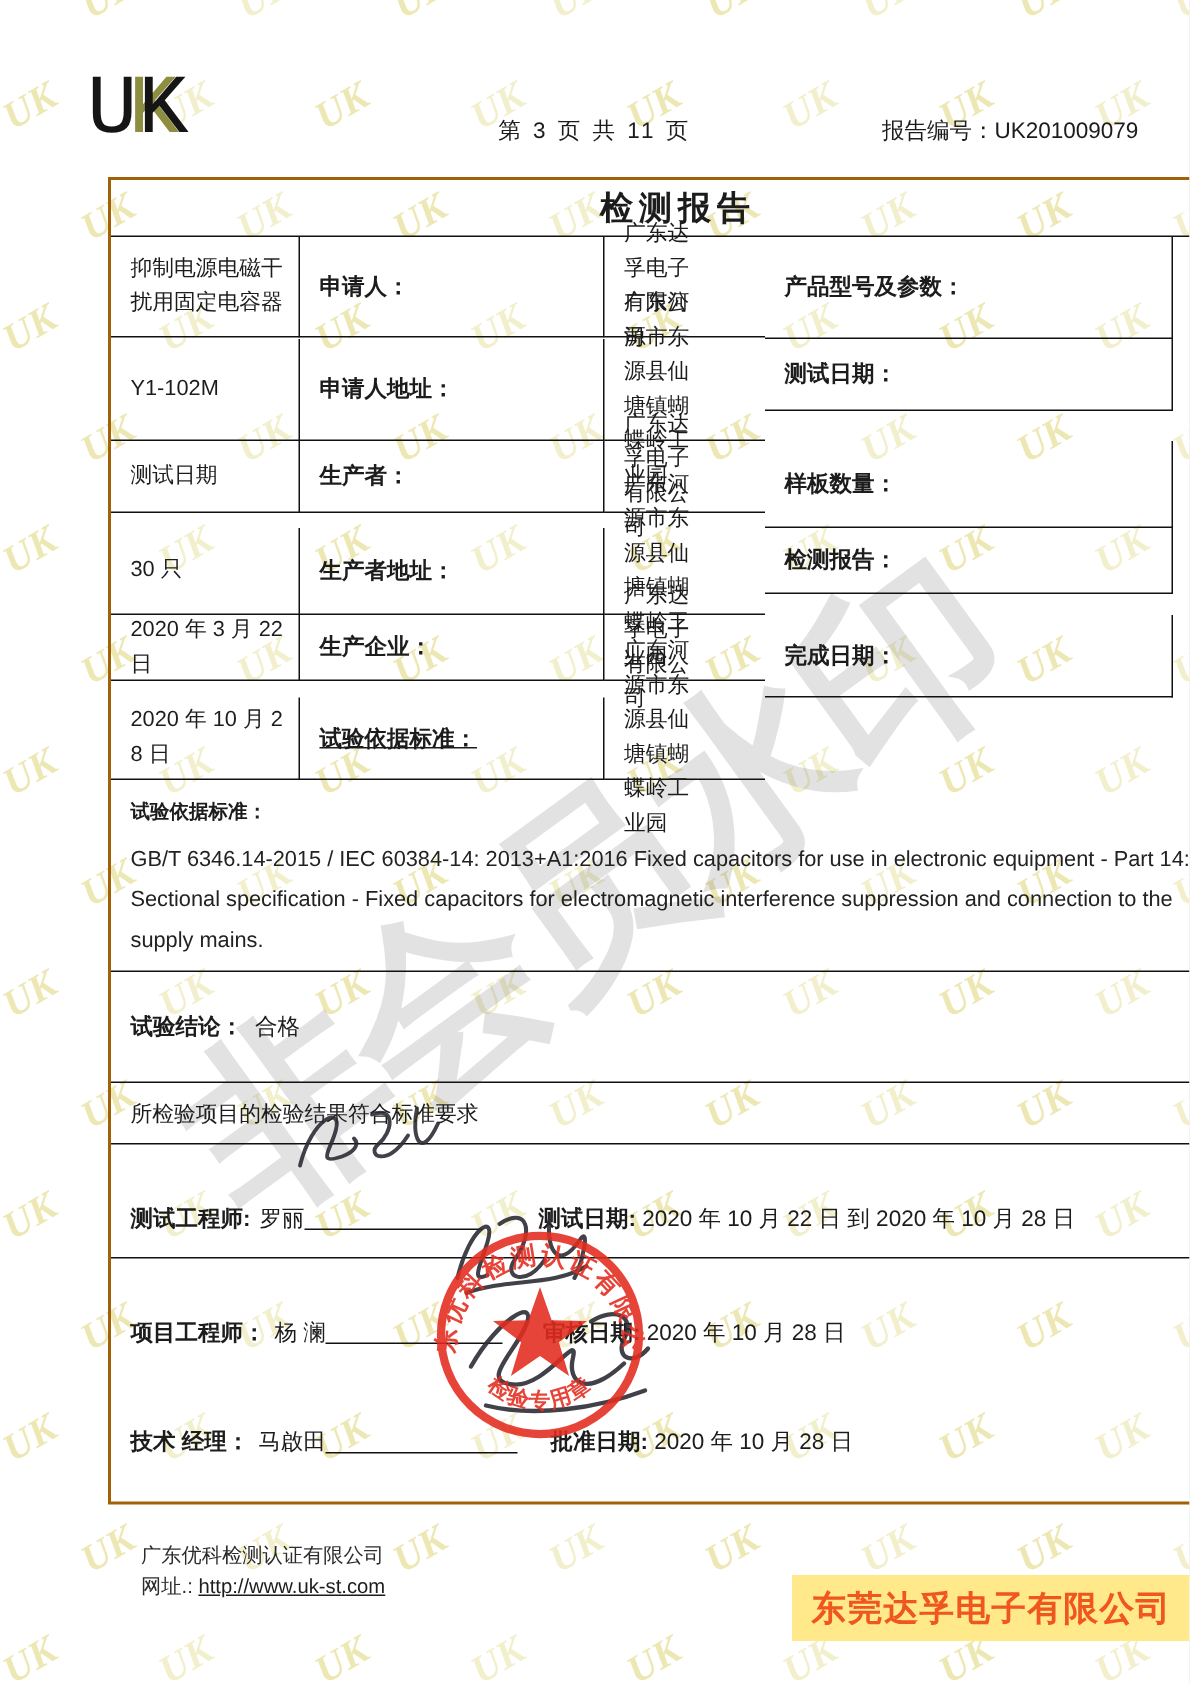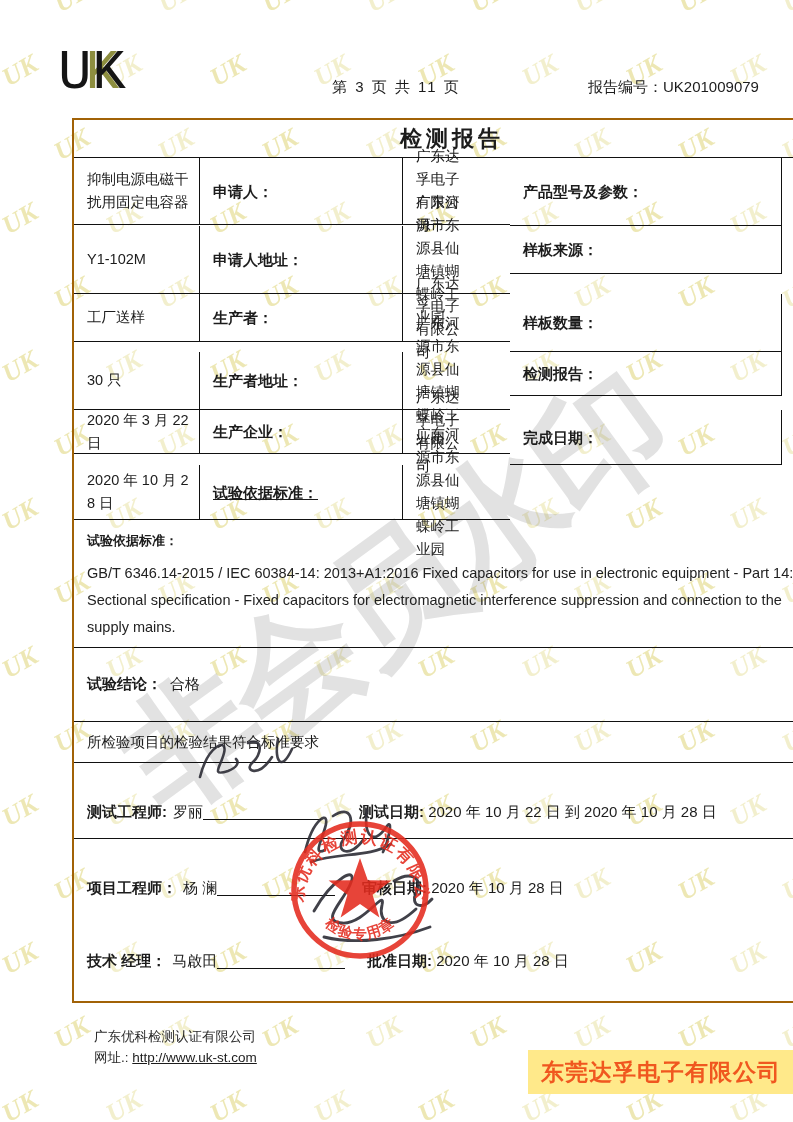--- a/index.html
+++ b/index.html
@@ -218,22 +218,22 @@
 
       <div class="cell r1">抑制电源电磁干扰用固定电容器</div>
       <div class="cell lab r1">申请人：</div>
       <div class="cell last r1">广东达孚电子有限公司</div>
 
       <div class="cell lab r2">产品型号及参数：</div>
       <div class="cell r2">Y1-102M</div>
       <div class="cell lab r2">申请人地址：</div>
       <div class="cell last r2">广东河源市东源县仙塘镇蝴蝶岭工业园</div>
 
-      <div class="cell lab r3">样板来源：</div>
-      <div class="cell r3">工厂送样</div>
+      <div class="cell lab r3">测试日期：</div>
+      <div class="cell r3">测试日期</div>
       <div class="cell lab r3">生产者：</div>
       <div class="cell last r3">广东达孚电子有限公司</div>
 
       <div class="cell lab r4">样板数量：</div>
       <div class="cell r4">30 只</div>
       <div class="cell lab r4">生产者地址：</div>
       <div class="cell last r4">广东河源市东源县仙塘镇蝴蝶岭工业园</div>
 
       <div class="cell lab r5">检测报告：</div>
       <div class="cell r5">2020 年 3 月 22 日</div>

